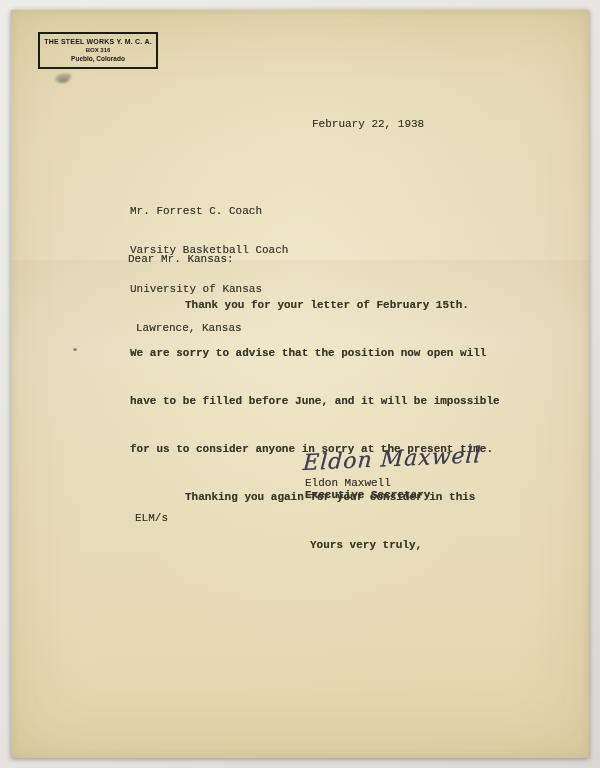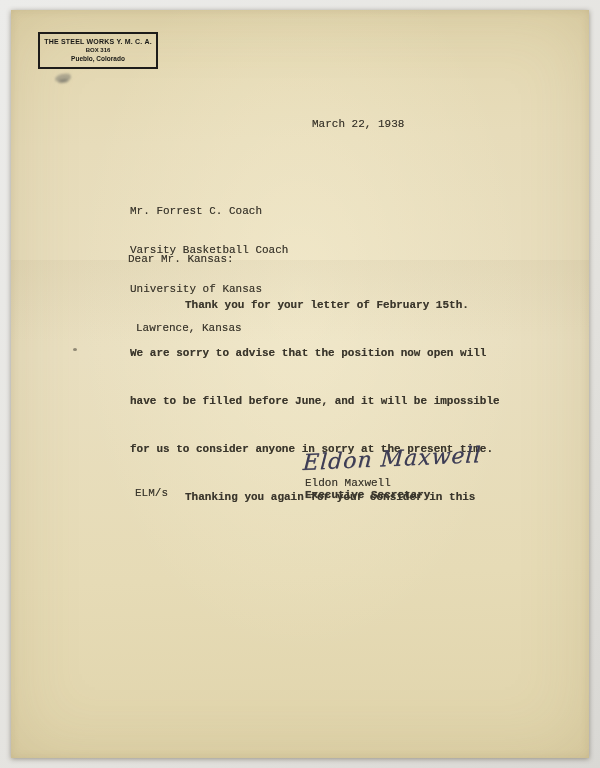--- a/index.html
+++ b/index.html
@@ -167,56 +167,57 @@
     position: absolute;
     left: 294px;
     top: 479px;
     font-weight: bold;
     text-shadow: 0 0 0.8px rgba(58,54,44,0.8);
   }
 
   .reference {
     position: absolute;
     left: 124px;
-    top: 477px;
+    top: 502px;
     text-align: right;
   }
 </style>
 </head>
 <body>
 
 <div class="scan-frame">
   <div class="paper">
 
     <div class="letterhead">
       <div class="lh1">THE STEEL WORKS Y. M. C. A.</div>
       <div class="lh2">BOX 316</div>
       <div class="lh3">Pueblo, Colorado</div>
     </div>
 
     <div class="smudge"></div>
     <div class="speck"></div>
 
-    <div class="typed date-line">March 22, 1938</div>
+    <div class="typed date-line">February 22, 1938</div>
 
     <div class="typed recipient">
       <div>Mr. Forrest C. Coach</div>
       <div>Varsity Basketball Coach</div>
       <div>University of Kansas</div>
       <div class="indent-sp">Lawrence, Kansas</div>
     </div>
 
     <div class="typed salutation">Dear Mr. Kansas:</div>
 
     <div class="typed body-text">
       <div class="line indent">Thank you for your letter of February 15th.</div>
       <div class="line">We are sorry to advise that the position now open will</div>
       <div class="line">have to be filled before June, and it will be impossible</div>
       <div class="line">for us to consider anyone in sorry at the present time.</div>
       <div class="line indent">Thanking you again for your consider in this</div>
+      <div class="line closing-line">Yours very truly,</div>
     </div>
 
     <div class="sig-script">Eldon Maxwell</div>
     <div class="typed sig-name">Eldon Maxwell</div>
     <div class="typed sig-title">Executive Secretary</div>
     <div class="typed reference">ELM/s</div>
 
   </div>
 </div>
 

